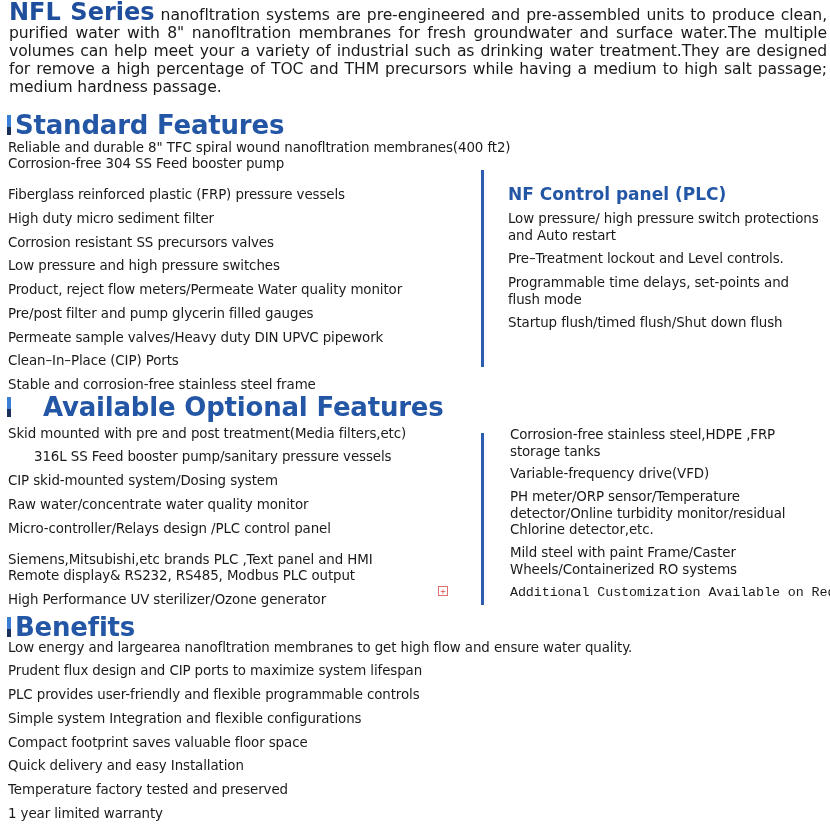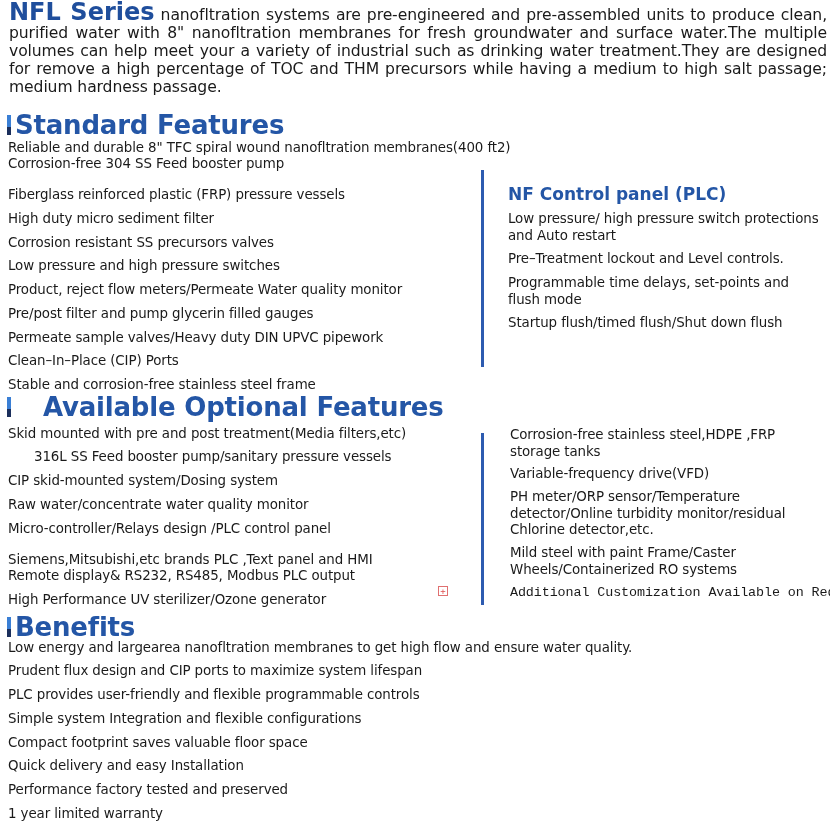--- a/index.html
+++ b/index.html
@@ -73,14 +73,14 @@
 <div class="abs section-head" style="top:614px;">
   <span class="bar"></span>
   <span>Benefits</span>
 </div>
 <div class="abs item" style="top:640px;">Low energy and largearea nanofltration membranes to get high flow and ensure water quality.</div>
 <div class="abs item" style="top:663px;">Prudent flux design and CIP ports to maximize system lifespan</div>
 <div class="abs item" style="top:687px;">PLC provides user-friendly and flexible programmable controls</div>
 <div class="abs item" style="top:711px;">Simple system Integration and flexible configurations</div>
 <div class="abs item" style="top:735px;">Compact footprint saves valuable floor space</div>
 <div class="abs item" style="top:758px;">Quick delivery and easy Installation</div>
-<div class="abs item" style="top:782px;">Performance factory tested and preserved</div>
+<div class="abs item" style="top:782px;">Temperature factory tested and preserved</div>
 <div class="abs item" style="top:806px;">1 year limited warranty</div>
 
 </body></html>

